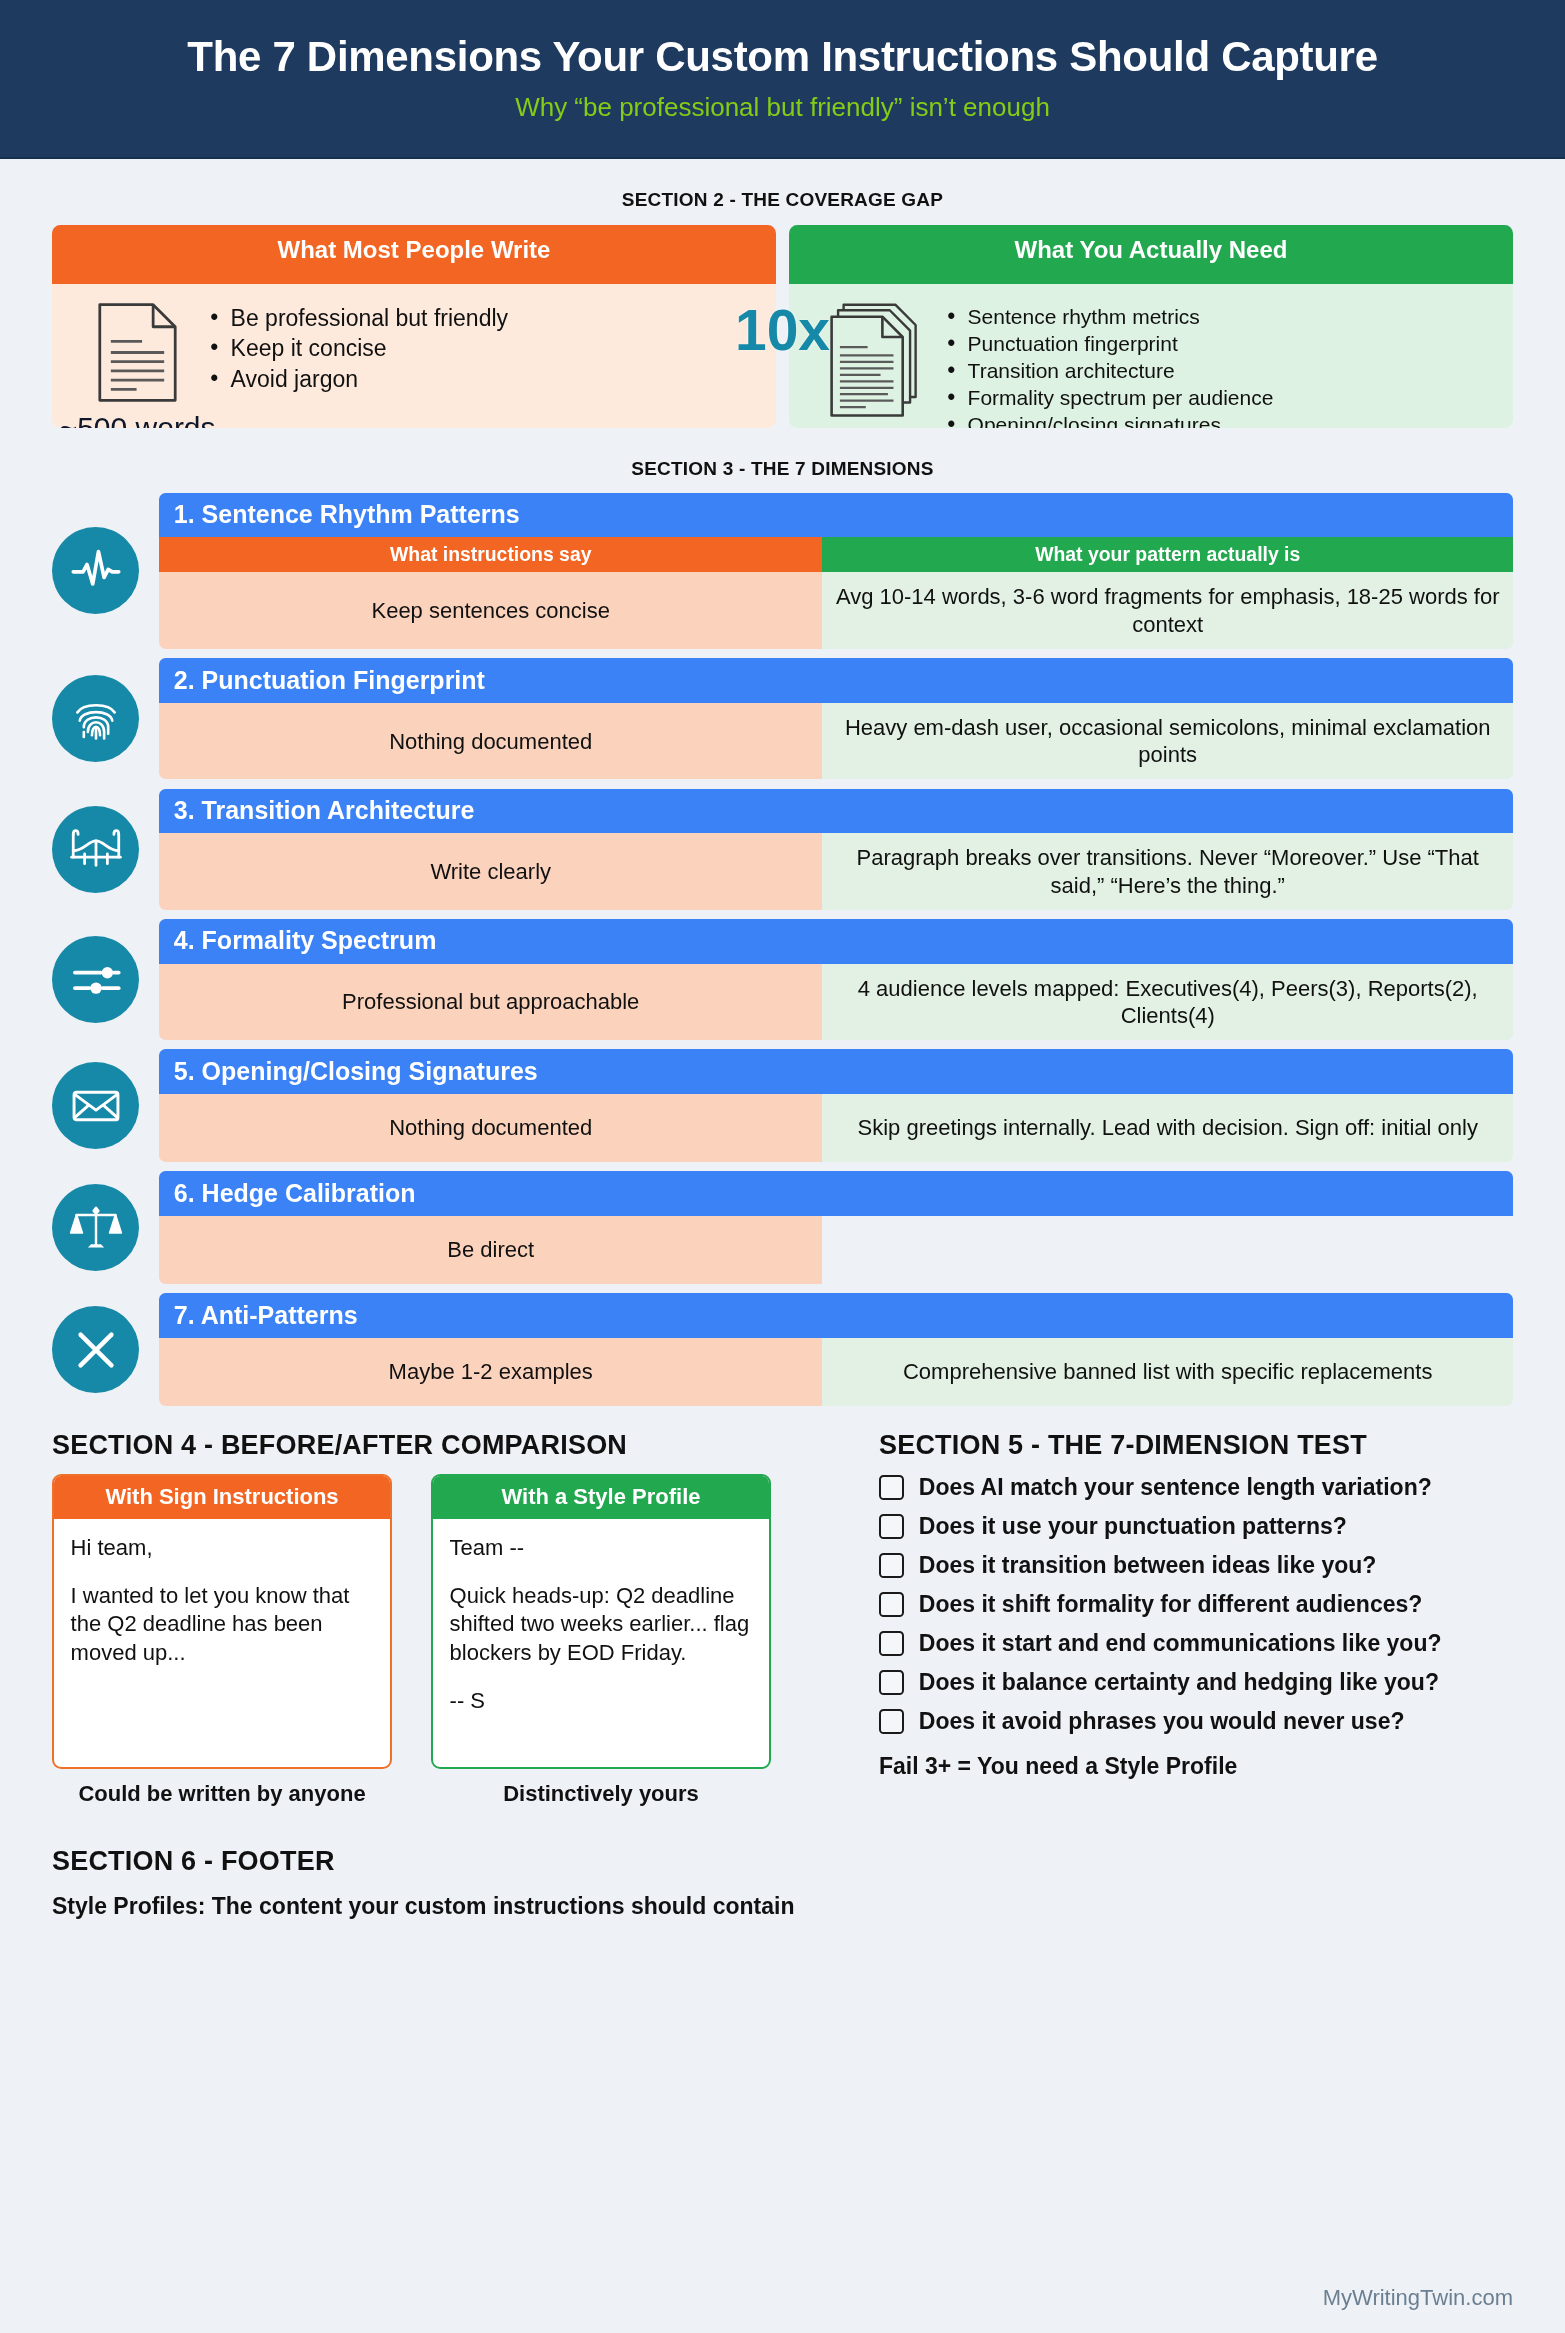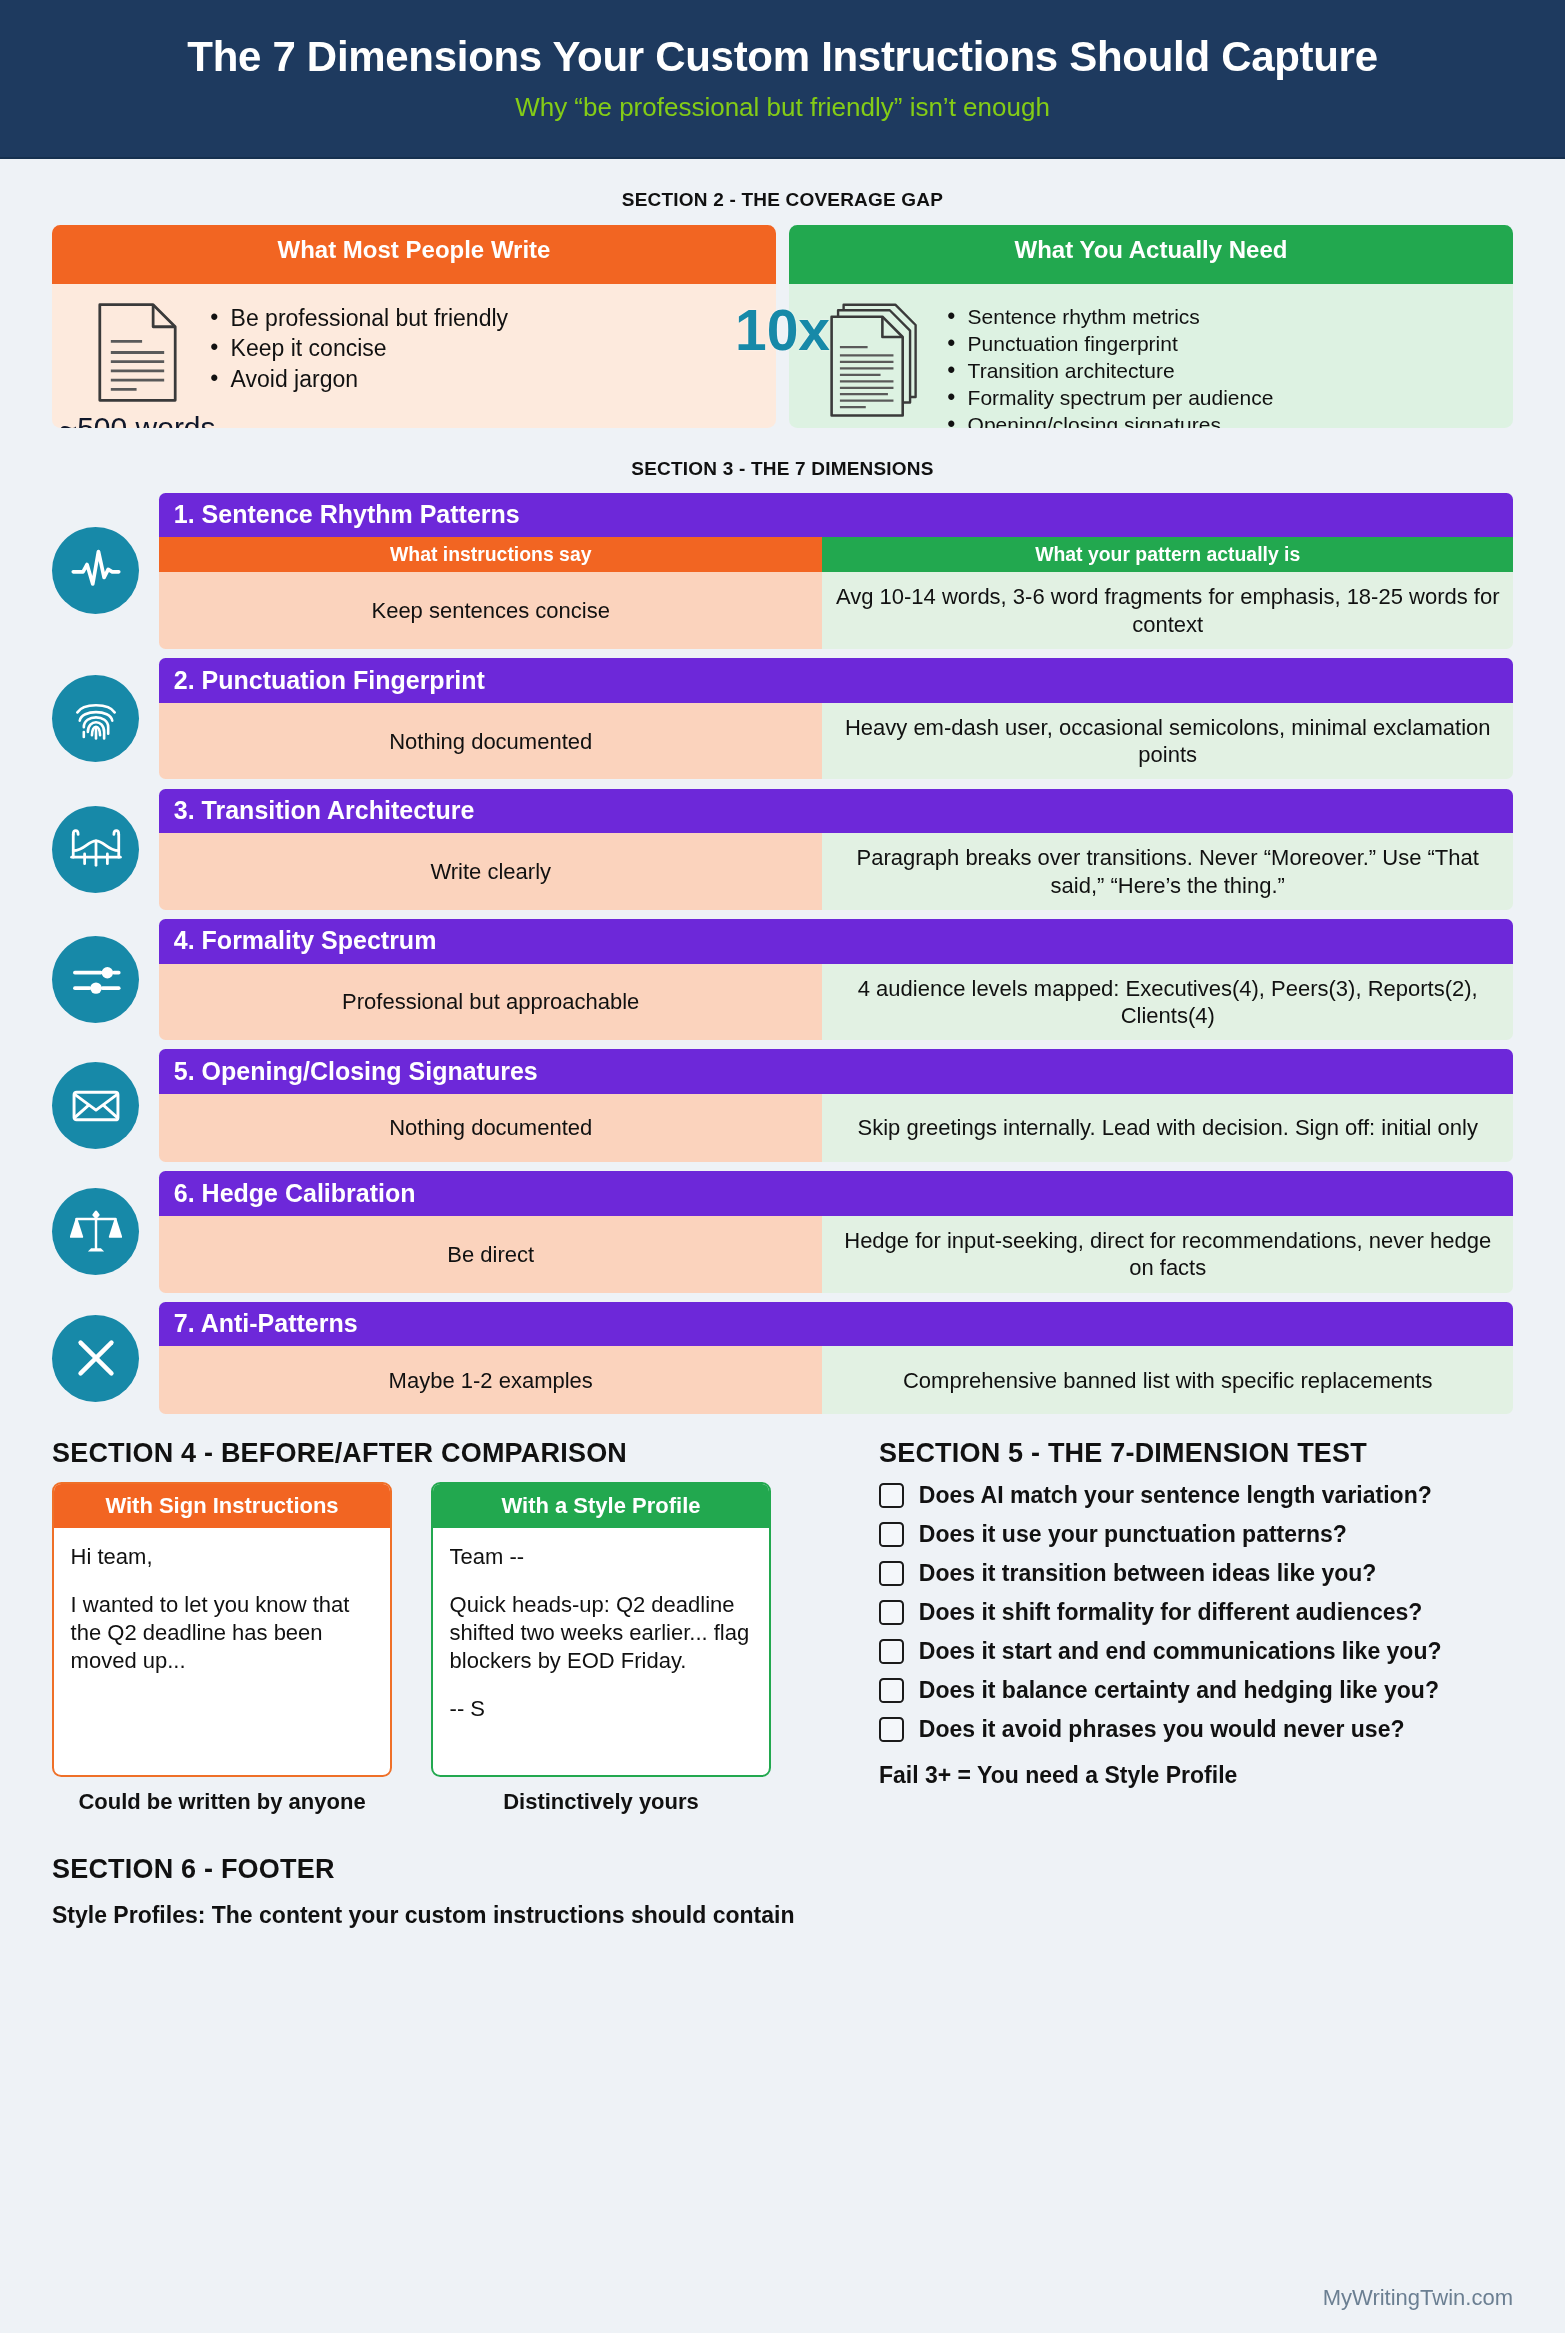--- a/index.html
+++ b/index.html
@@ -77,21 +77,21 @@
   .dims { margin: 13px 52px 0 52px; }
   .dim-row { display: flex; align-items: center; margin-bottom: 9.2px; }
   .dim-icon {
     width: 87px; height: 87px; border-radius: 50%; background: #1789a8;
     flex: none; margin-right: 20px;
     display: flex; align-items: center; justify-content: center;
   }
   .dim-icon svg { width: 52px; height: 52px; }
   .dim-body { flex: 1; }
   .dim-head {
-    background: #6d28d9; color: #fff; font-size: 25px; font-weight: bold;
+    background: #3b82f6; color: #fff; font-size: 25px; font-weight: bold;
     padding: 7.4px 14.8px 8.3px 14.8px; border-radius: 6.5px 6.5px 0 0;
   }
   .dim-subhead { display: flex; }
   .dim-subhead .sh { font-size: 19.4px; font-weight: bold; color: #fff; text-align: center; padding: 5.5px 0 6.5px 0; }
   .dim-subhead .sh.l { width: 49%; background: #f26522; }
   .dim-subhead .sh.r { width: 51%; background: #22a84f; }
   .dim-cols { display: flex; }
   .dim-cols .c {
     display: flex; align-items: center; justify-content: center; text-align: center;
     font-size: 22px; color: #111; line-height: 1.24; padding: 11px 13px; min-height: 68px;
@@ -320,21 +320,20 @@
           <path d="M32 7 L35 11 L32 14 L29 11 Z" fill="#ffffff"></path>
           <path d="M8 16 L1 38 H15 Z" fill="#ffffff" stroke="#ffffff" stroke-width="2.4"></path>
           <path d="M56 16 L49 38 H63 Z" fill="#ffffff" stroke="#ffffff" stroke-width="2.4"></path>
           <path d="M22 56 L42 56 L38 52 L26 52 Z" fill="#ffffff" stroke="none"></path>
         </svg>
       </div>
       <div class="dim-body">
         <div class="dim-head">6. Hedge Calibration</div>
         <div class="dim-cols">
           <div class="c l">Be direct</div>
-          <div class="c r">Hedge for input-seeking, direct for recommendations, never hedge on facts</div>
         </div>
       </div>
     </div>
 
     <div class="dim-row">
       <div class="dim-icon">
         <svg viewBox="0 0 64 64" fill="none" stroke="#ffffff" stroke-width="5.5" stroke-linecap="round">
           <line x1="13" y1="13" x2="51" y2="51"></line>
           <line x1="51" y1="13" x2="13" y2="51"></line>
         </svg>

